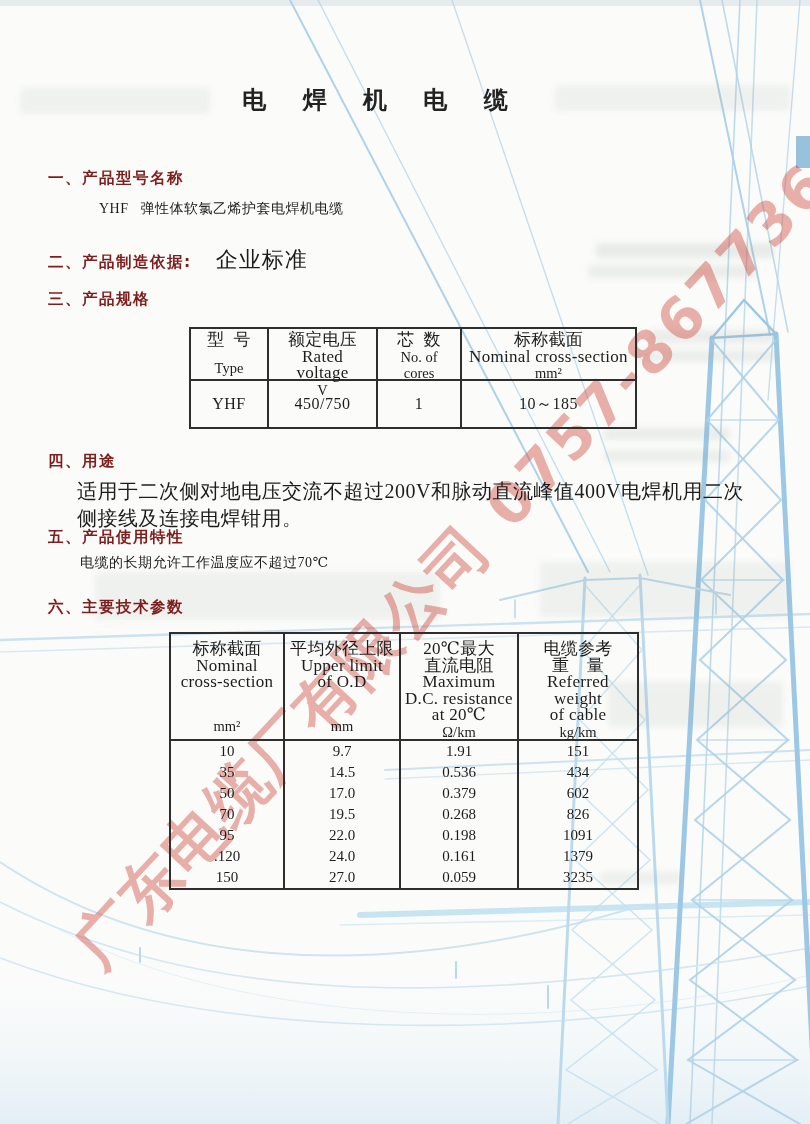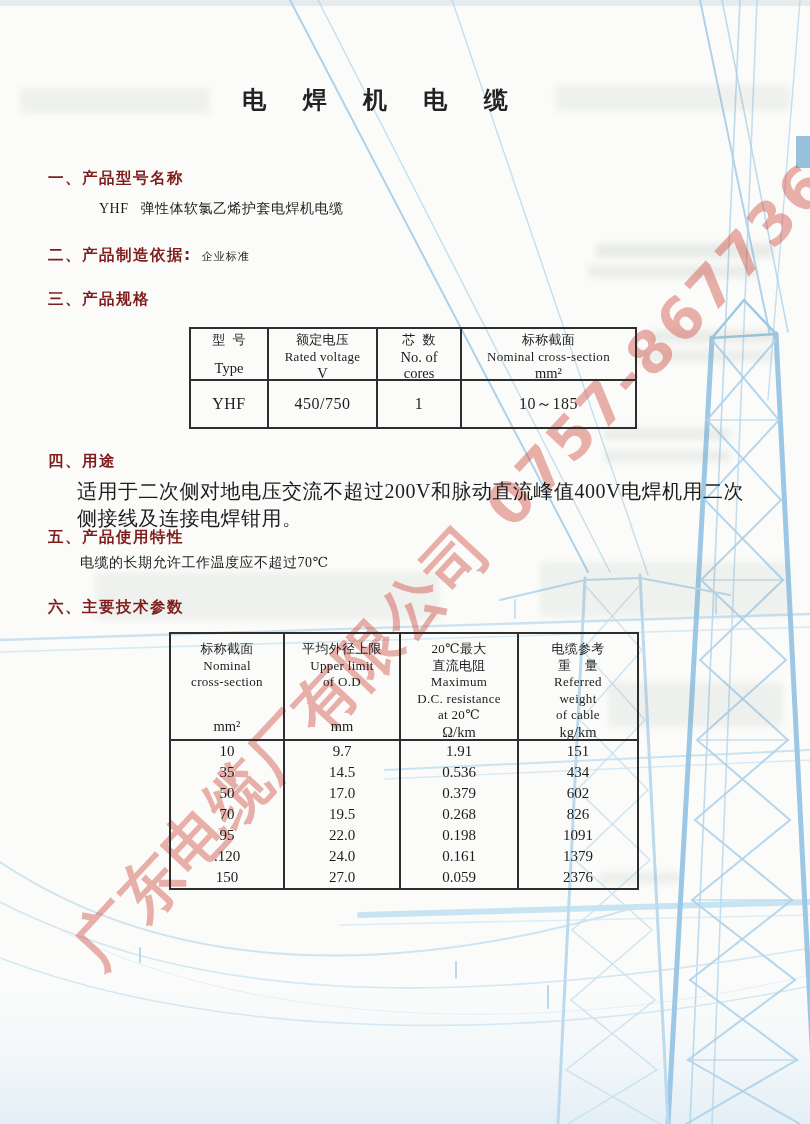--- a/index.html
+++ b/index.html
@@ -26,38 +26,38 @@
   .title{
     left:0;top:84px;width:764px;text-align:center;
     font-family:"DejaVu Sans","Liberation Sans",sans-serif;
     font-size:24px;font-weight:700;letter-spacing:14px;color:#222;
   }
   .heading{
     font-family:"DejaVu Sans","Liberation Sans",sans-serif;
     font-size:15.5px;font-weight:700;letter-spacing:1.5px;color:#7f1d1d;
   }
   .bodytext{font-size:14px;letter-spacing:0.5px;white-space:pre-wrap;}
-  .inlineval{font-size:11px;margin-left:10px;letter-spacing:1px;}
+  .inlineval{font-size:22px;margin-left:24px;letter-spacing:1px;}
   table{border-collapse:collapse;background:transparent;}
   .t1{position:absolute;left:189px;top:327px;}
   .t1 th,.t1 td{border:2px solid #2e2e2e;text-align:center;vertical-align:middle;padding:0;}
   .t1 th{height:50px;font-weight:400;}
   .t1 td{height:46px;font-size:16px;letter-spacing:0.5px;}
   .t2{position:absolute;left:169px;top:632px;}
   .t2 th{border:2px solid #2e2e2e;padding:0;font-weight:400;vertical-align:top;}
   .t2 td{
     border-left:2px solid #2e2e2e;border-right:2px solid #2e2e2e;
     text-align:center;vertical-align:middle;height:21px;padding:0;
     font-size:15px;line-height:21px;
   }
   .t2 tbody tr:last-child td{border-bottom:2.5px solid #2e2e2e;}
   .hc{display:flex;flex-direction:column;align-items:center;height:100%;box-sizing:border-box;}
   .hc1{height:50px;padding:3px 6px 3px;}
   .hc2{height:105px;padding:7px 4px 5px;}
-  .hlines{white-space:pre-wrap;font-size:13px;line-height:16.5px;text-align:center;letter-spacing:0.3px;}
+  .hlines{white-space:pre-wrap;font-size:17px;line-height:16.5px;text-align:center;letter-spacing:0.3px;}
   .hunit{margin-top:auto;font-size:14.5px;line-height:16px;}
 </style>
 </head>
 <body>
 
 <div class="page">
 
   <svg class="bg" width="810" height="1124" viewBox="0 0 810 1124" aria-hidden="true">
     <defs>
       <linearGradient id="gb" x1="0" y1="0" x2="0" y2="1">
@@ -277,19 +277,19 @@
         <tr>
             <td>.120</td>
             <td>24.0</td>
             <td>0.161</td>
             <td>1379</td>
           </tr>
         <tr>
             <td>150</td>
             <td>27.0</td>
             <td>0.059</td>
-            <td>2376</td>
+            <td>3235</td>
           </tr>
       </tbody>
     </table>
 
   </div>
 </div>
 
 </body></html>

